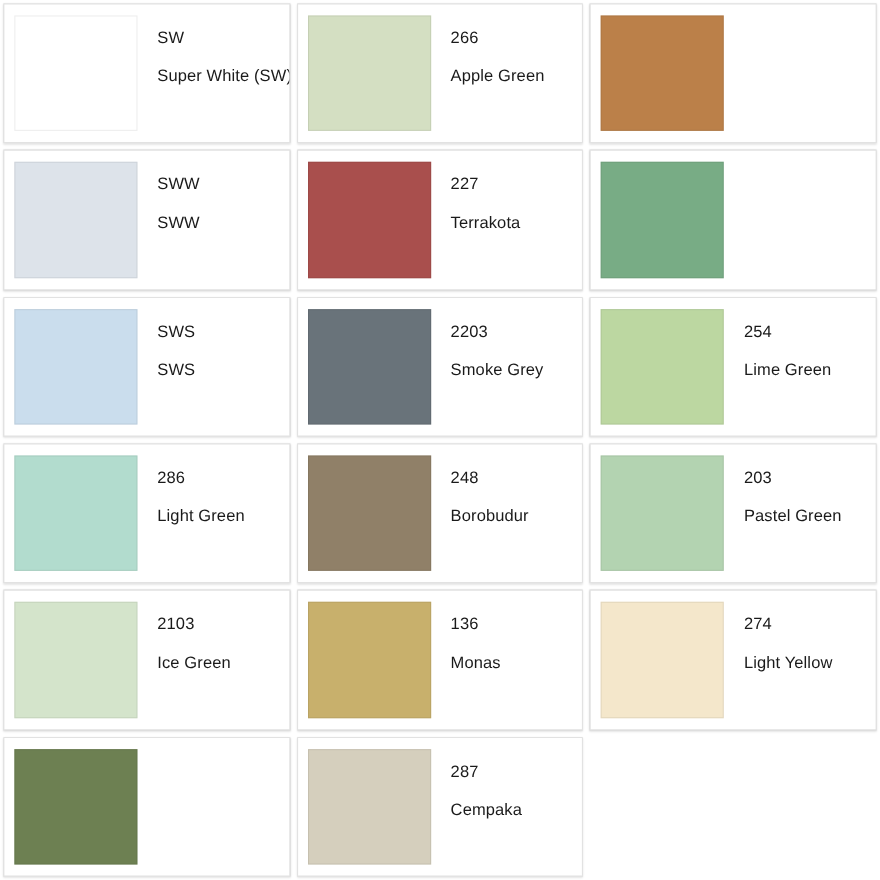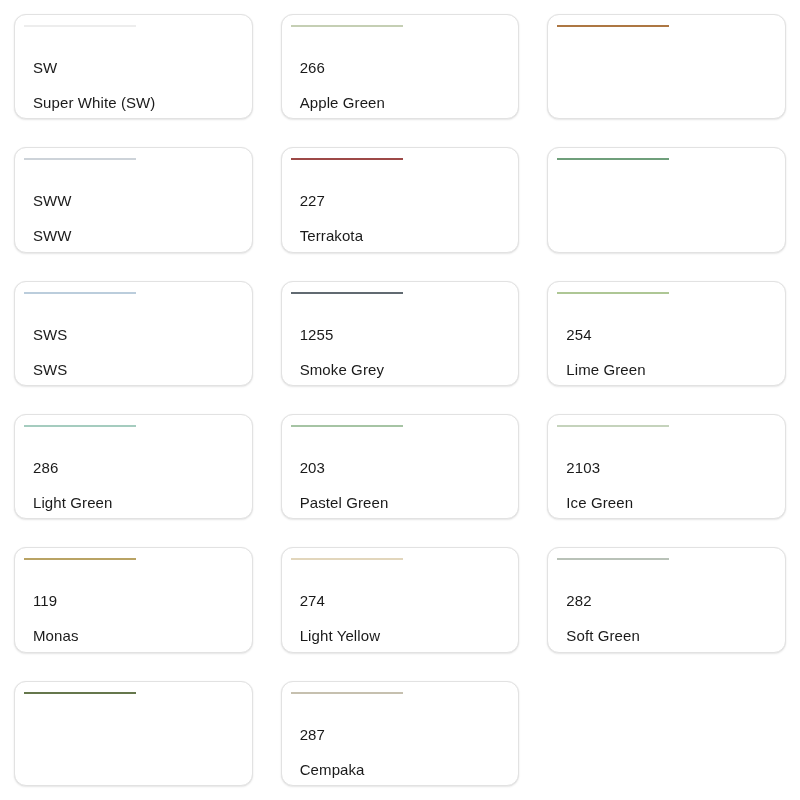--- a/index.html
+++ b/index.html
@@ -17,30 +17,29 @@
     width: 800px;
     height: 800px;
     display: grid;
     grid-template-columns: repeat(3, 1fr);
     grid-template-rows: repeat(6, 1fr);
     box-sizing: border-box;
   }
 
   .swatch-card {
     position: relative;
-    margin: 14px;
+    margin: 3px;
     background: #ffffff;
     border: 1px solid #e2e2e2;
-    border-radius: 12px;
+    border-radius: 1px;
     box-shadow: 0 1px 2px rgba(0,0,0,0.10), 0 0 1px rgba(0,0,0,0.06);
     box-sizing: border-box;
     display: flex;
     align-items: stretch;
     overflow: hidden;
-    flex-direction: column;
   }
 
   .swatch-color {
     width: 112px;
     min-width: 112px;
     margin: 10px 0 10px 9px;
     border: 1px solid rgba(0, 0, 0, 0.07);
     box-sizing: border-box;
     align-self: stretch;
   }
@@ -111,71 +110,71 @@
     <div class="swatch-card">
       <div class="swatch-color" style="background-color: rgb(202, 221, 237);"></div>
       <div class="swatch-info">
         <div class="swatch-code">SWS</div>
         <div class="swatch-name">SWS</div>
       </div>
     </div>
     <div class="swatch-card">
       <div class="swatch-color" style="background-color: rgb(105, 115, 122);"></div>
       <div class="swatch-info">
-        <div class="swatch-code">1255</div>
+        <div class="swatch-code">2203</div>
         <div class="swatch-name">Smoke Grey</div>
       </div>
     </div>
     <div class="swatch-card">
       <div class="swatch-color" style="background-color: rgb(188, 215, 161);"></div>
       <div class="swatch-info">
         <div class="swatch-code">254</div>
         <div class="swatch-name">Lime Green</div>
       </div>
     </div>
     <div class="swatch-card">
       <div class="swatch-color" style="background-color: rgb(178, 220, 206);"></div>
       <div class="swatch-info">
         <div class="swatch-code">286</div>
         <div class="swatch-name">Light Green</div>
+      </div>
+    </div>
+    <div class="swatch-card">
+      <div class="swatch-color" style="background-color: rgb(144, 128, 104);"></div>
+      <div class="swatch-info">
+        <div class="swatch-code">248</div>
+        <div class="swatch-name">Borobudur</div>
       </div>
     </div>
     <div class="swatch-card">
       <div class="swatch-color" style="background-color: rgb(179, 211, 177);"></div>
       <div class="swatch-info">
         <div class="swatch-code">203</div>
         <div class="swatch-name">Pastel Green</div>
       </div>
     </div>
     <div class="swatch-card">
       <div class="swatch-color" style="background-color: rgb(212, 228, 203);"></div>
       <div class="swatch-info">
         <div class="swatch-code">2103</div>
         <div class="swatch-name">Ice Green</div>
       </div>
     </div>
     <div class="swatch-card">
       <div class="swatch-color" style="background-color: rgb(200, 176, 108);"></div>
       <div class="swatch-info">
-        <div class="swatch-code">119</div>
+        <div class="swatch-code">136</div>
         <div class="swatch-name">Monas</div>
       </div>
     </div>
     <div class="swatch-card">
       <div class="swatch-color" style="background-color: rgb(244, 231, 203);"></div>
       <div class="swatch-info">
         <div class="swatch-code">274</div>
         <div class="swatch-name">Light Yellow</div>
-      </div>
-    </div>
-    <div class="swatch-card">
-      <div class="swatch-color" style="background-color: rgb(199, 209, 198);"></div>
-      <div class="swatch-info">
-        <div class="swatch-code">282</div>
-        <div class="swatch-name">Soft Green</div>
       </div>
     </div>
     <div class="swatch-card">
       <div class="swatch-color" style="background-color: rgb(109, 128, 82);"></div>
     </div>
     <div class="swatch-card">
       <div class="swatch-color" style="background-color: rgb(213, 207, 189);"></div>
       <div class="swatch-info">
         <div class="swatch-code">287</div>
         <div class="swatch-name">Cempaka</div>

